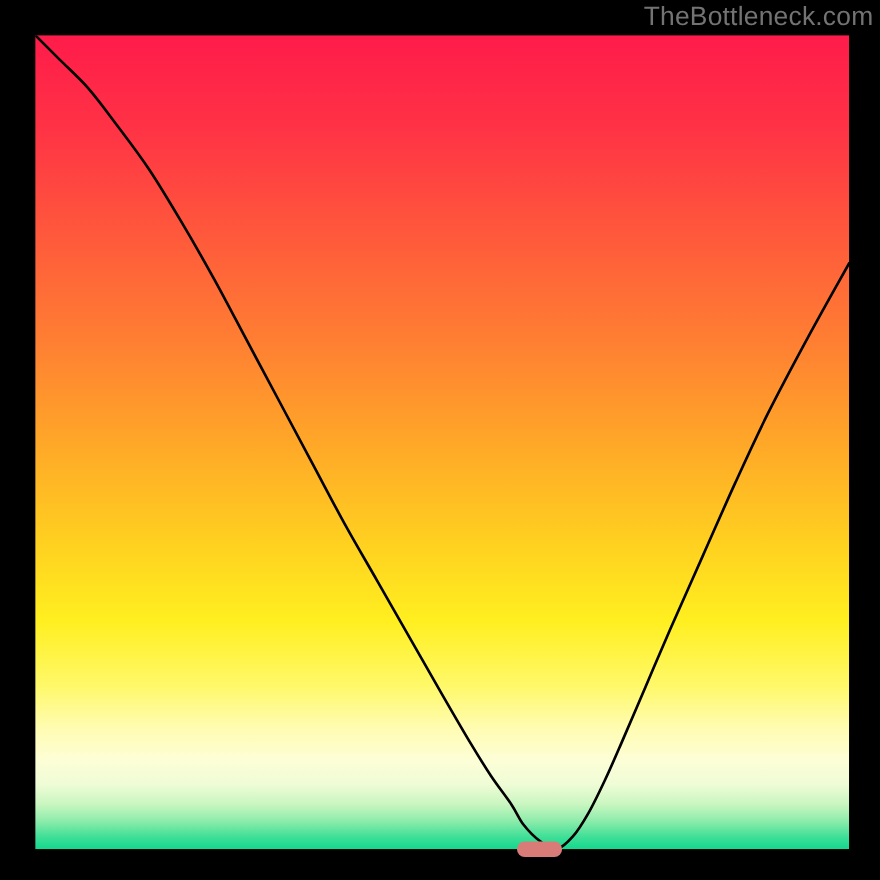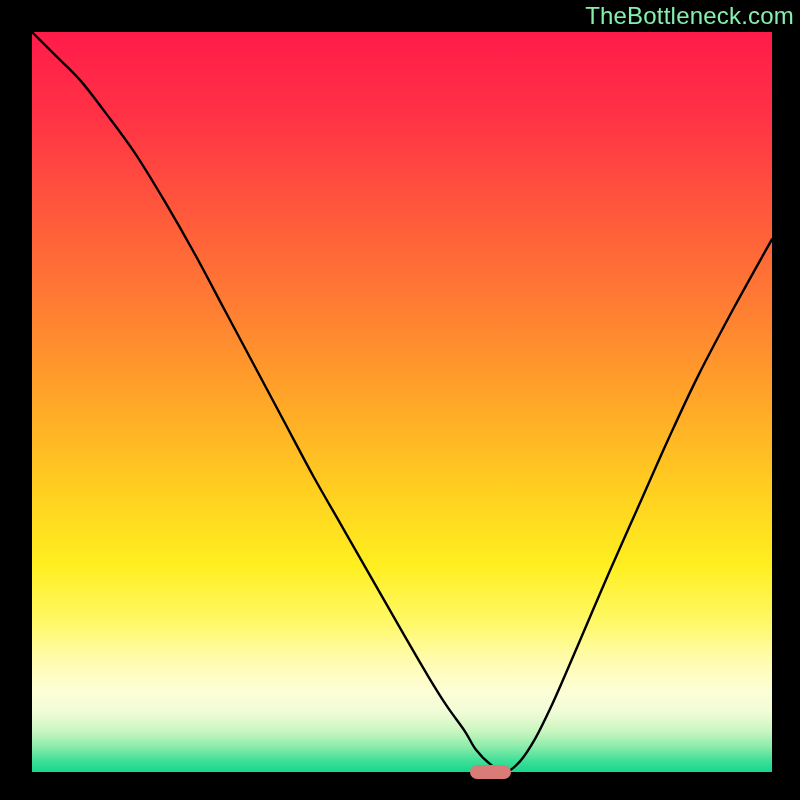--- a/index.html
+++ b/index.html
@@ -34,21 +34,21 @@
     top: 0;
   }
   .marker {
     position: absolute;
     border-radius: 999px;
   }
   .attribution {
     position: absolute;
     top: 2px;
     right: 6px;
-    color: #86efac;
+    color: #737373;
     font-size: 24px;
     font-weight: 500;
     letter-spacing: 0.2px;
     user-select: none;
   }
 </style>
 </head>
 <body>
 
 <div class="frame">

